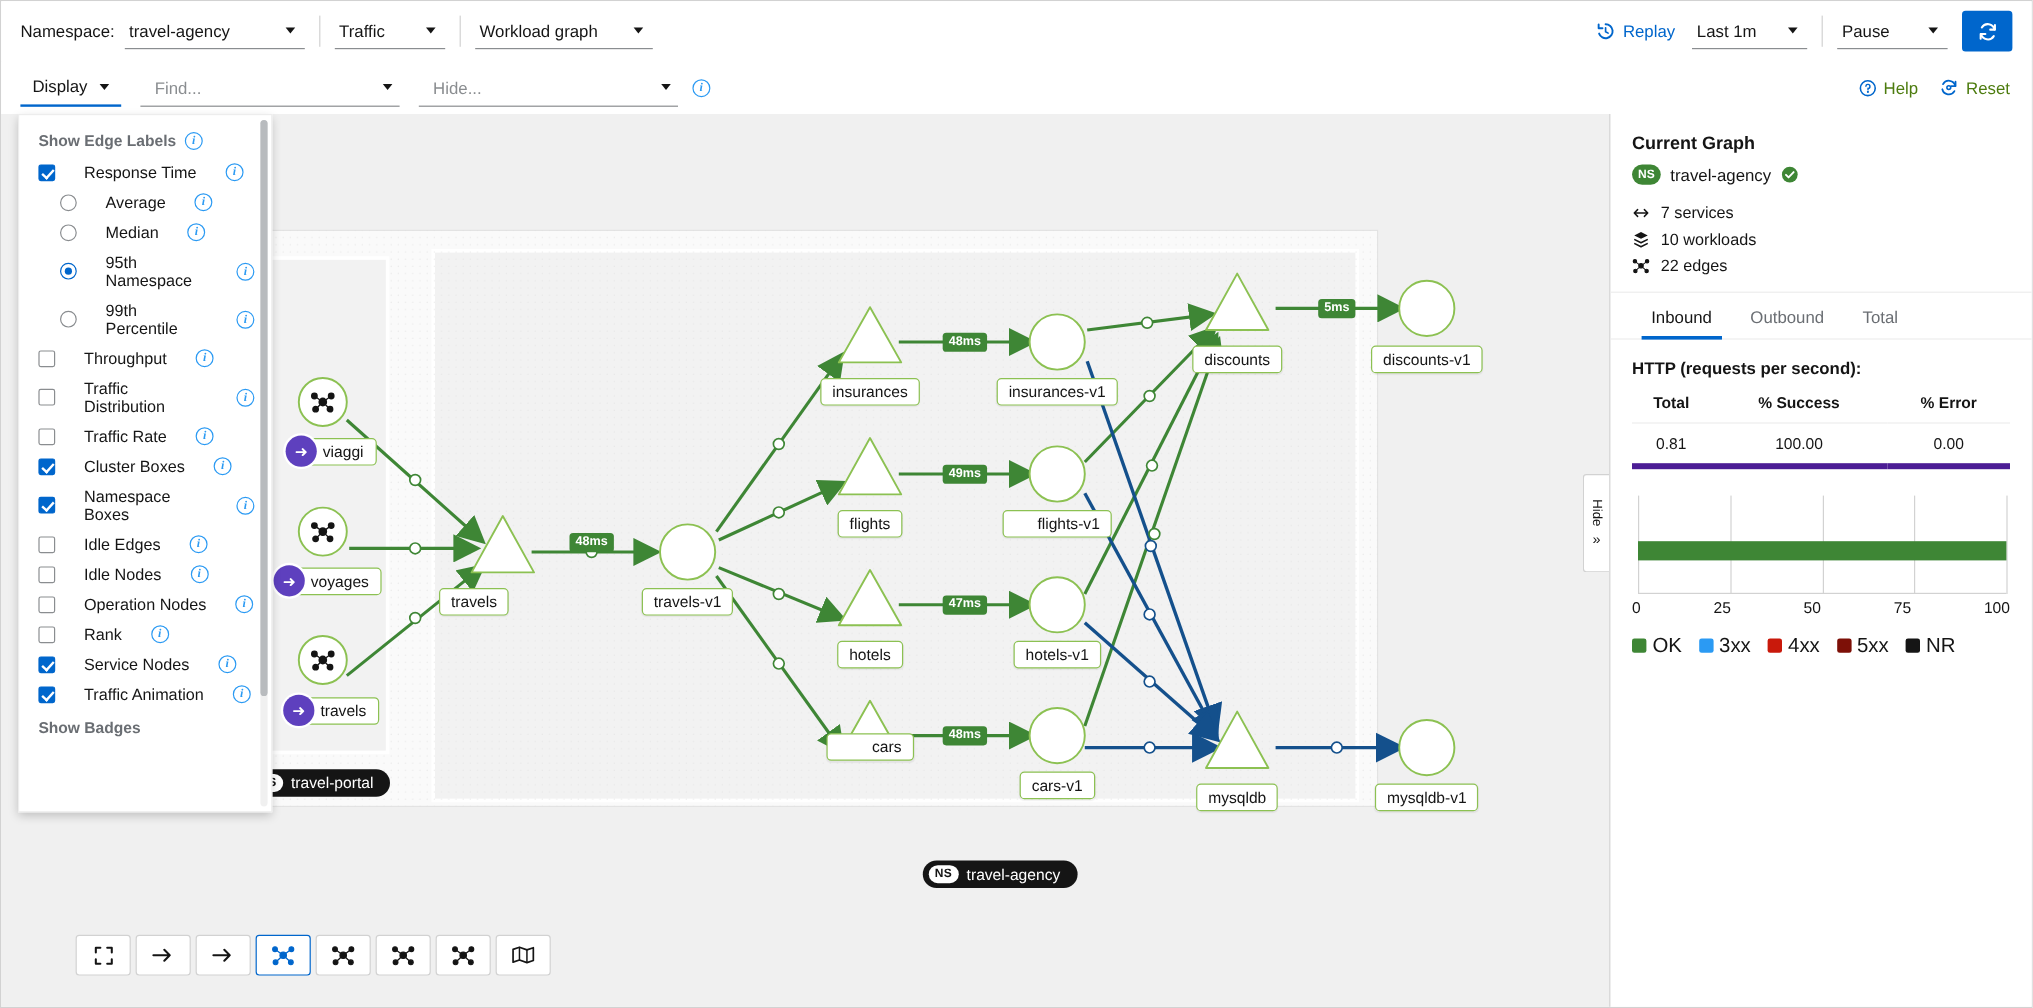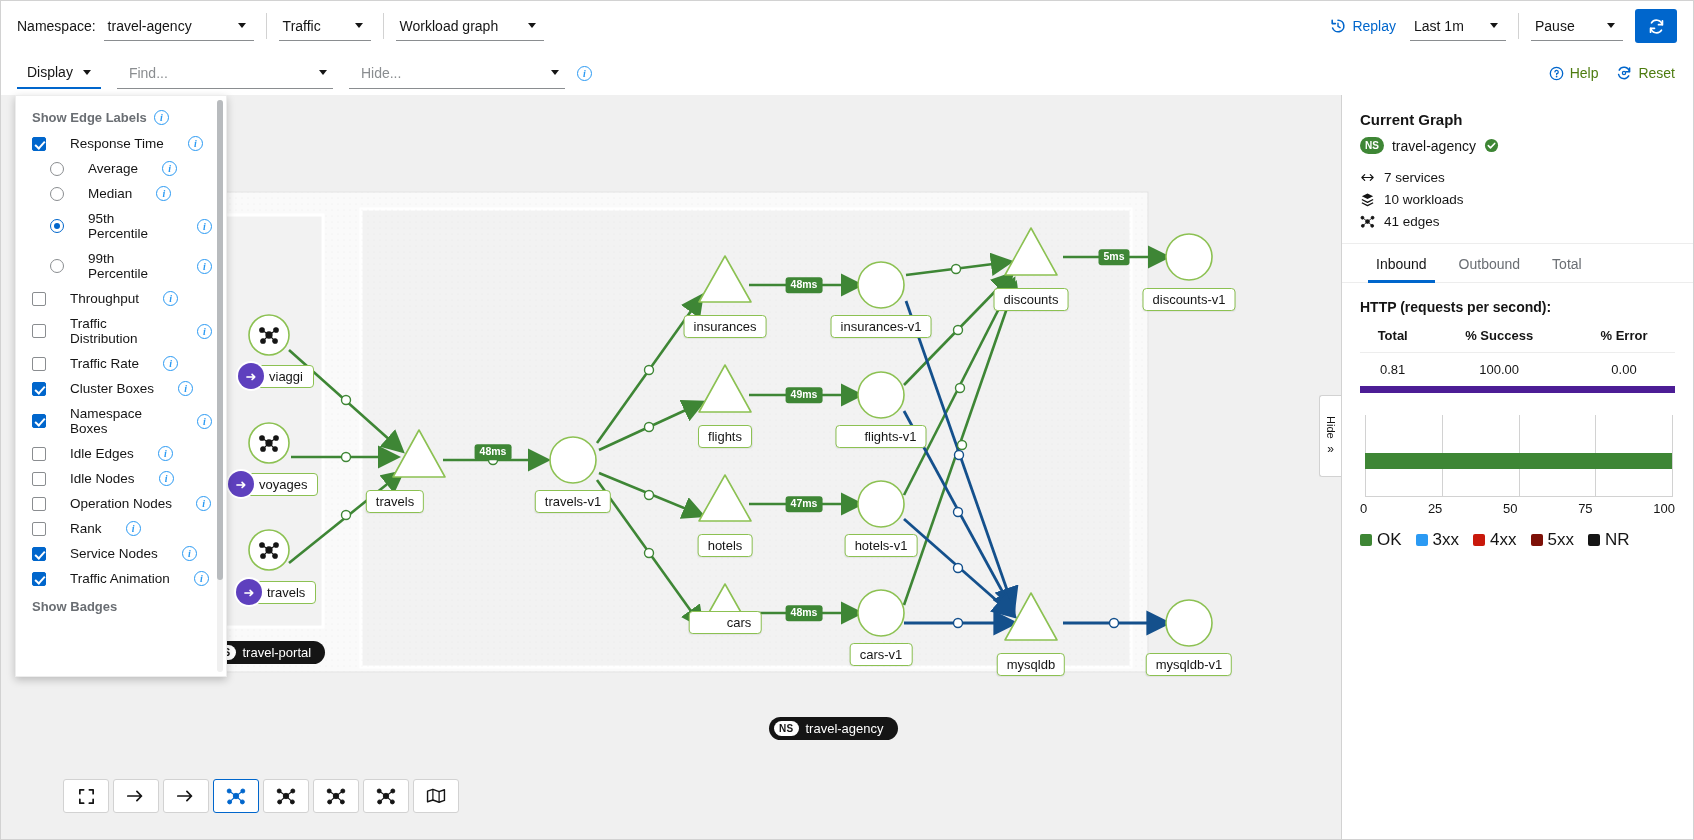--- a/index.html
+++ b/index.html
@@ -131,21 +131,21 @@
   .ns-green { background:#3e8635;color:#fff;font-weight:bold;font-size:10px;border-radius:10px;padding:3px 5px;}
   .sp-stat { display:flex; align-items:center; gap:9px; font-size:13.5px; color:#151515; margin-bottom:7px;}
   .sp-rule { border-top:1px solid #ededed; margin:14px -18px 0 -18px; }
   .tabs { display:flex; gap:0; border-bottom:1px solid #ededed; margin:0 -18px 0 -18px; padding:0 18px;}
   .tab { padding:12px 16px 10px 16px; font-size:14px; color:#6a6e73; cursor:pointer; position:relative;}
   .tab.active { color:#151515; }
   .tab.active::after { content:""; position:absolute; left:8px; right:8px; bottom:-1px; height:3px; background:#06c;}
   .sp-http { font-size:14px; font-weight:bold; margin:16px 0 10px 0;}
   table.rates { width:100%; border-collapse:collapse; font-size:13px;}
   table.rates th { font-weight:bold; padding:3px 0 9px 0; text-align:center; color:#151515;}
-  table.rates td { padding:9px 0; text-align:center; border-top:1px solid #ededed; border-bottom:7px solid #4c1d95;}
+  table.rates td { padding:9px 0; text-align:center; border-top:1px solid #ededed; border-bottom:5px solid #4c1d95;}
 
   .chart-wrap { margin-top:22px; position:relative; height:82px; }
   .chart-axis { position:absolute; left:5px; right:3px; top:0; bottom:0; }
   .gridline { position:absolute; top:0; bottom:0; width:1px; background:#d2d2d2;}
   .chart-bar { position:absolute; left:5px; top:38px; height:16px; background:#3e8635;}
   .chart-ticks { display:flex; justify-content:space-between; font-size:13px; color:#151515; margin-top:4px; padding:0 0 0 0;}
   .legend { display:flex; gap:14px; align-items:center; margin-top:14px; font-size:17px;}
   .legend .li { display:flex; align-items:center; gap:5px;}
   .sw { width:12px;height:12px;border-radius:2px;display:inline-block;}
 </style>
@@ -537,21 +537,21 @@
         <svg width="15" height="15" viewBox="0 0 16 16">
           <g fill="#151515" stroke="#151515">
             <circle cx="8" cy="8" r="2"></circle>
               <circle cx="2.6" cy="4" r="1.5"></circle>
               <circle cx="13.4" cy="4" r="1.5"></circle>
             <circle cx="3" cy="12.6" r="1.5"></circle>
               <circle cx="13" cy="12.6" r="1.5"></circle>
             <path d="M8,8 L2.6,4 M8,8 L13.4,4 M8,8 L3,12.6 M8,8 L13,12.6" stroke-width="0.9"></path>
           </g>
         </svg>
-        <span>41 edges</span>
+        <span>22 edges</span>
       </div>
 
       <div class="sp-rule"></div>
 
       <div class="tabs">
         <div class="tab active">Inbound</div>
         <div class="tab">Outbound</div>
         <div class="tab">Total</div>
       </div>
 
@@ -637,21 +637,21 @@
           <span>Average</span>
           <span class="info-i">i</span>
         </div>
         <div class="dm-row sub">
           <span class="rad"></span>
           <span>Median</span>
           <span class="info-i">i</span>
         </div>
         <div class="dm-row sub">
           <span class="rad on"></span>
-          <span>95th Percentile</span>
+          <span>95th Namespace</span>
           <span class="info-i">i</span>
         </div>
         <div class="dm-row sub">
           <span class="rad"></span>
           <span>99th Percentile</span>
           <span class="info-i">i</span>
         </div>
         <div class="dm-row">
           <span class="cbox"></span>
           <span>Throughput</span>

